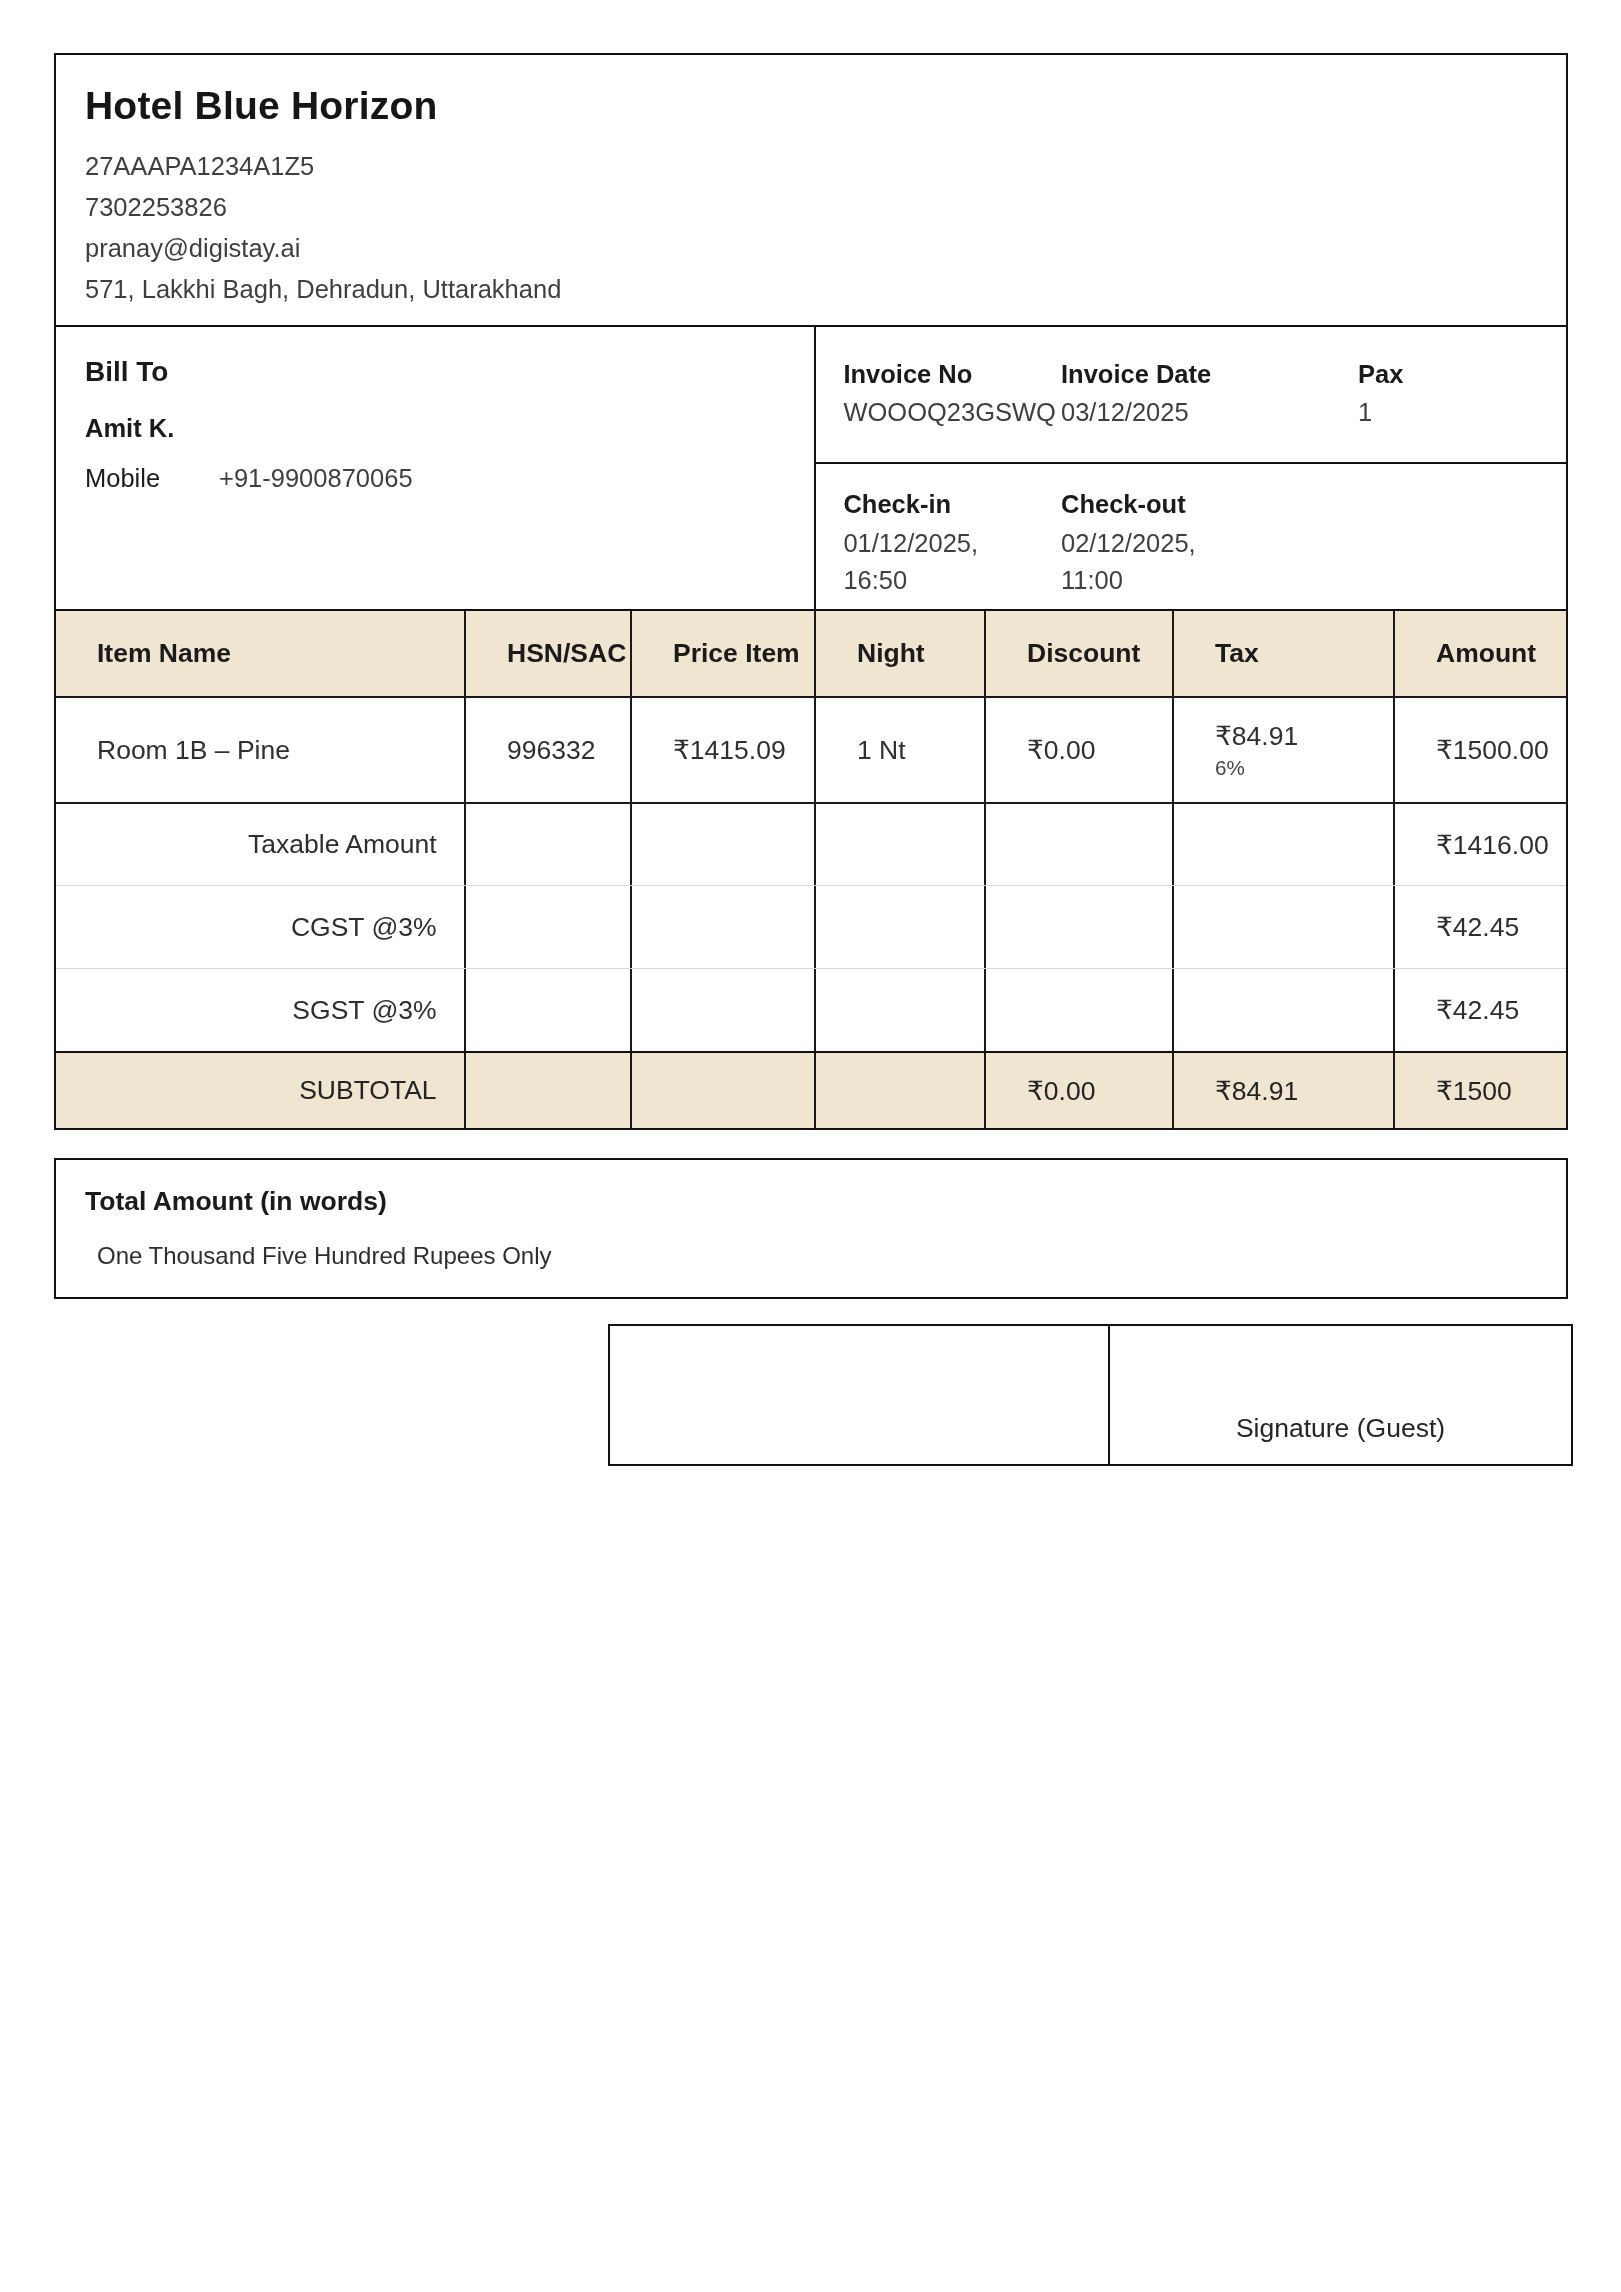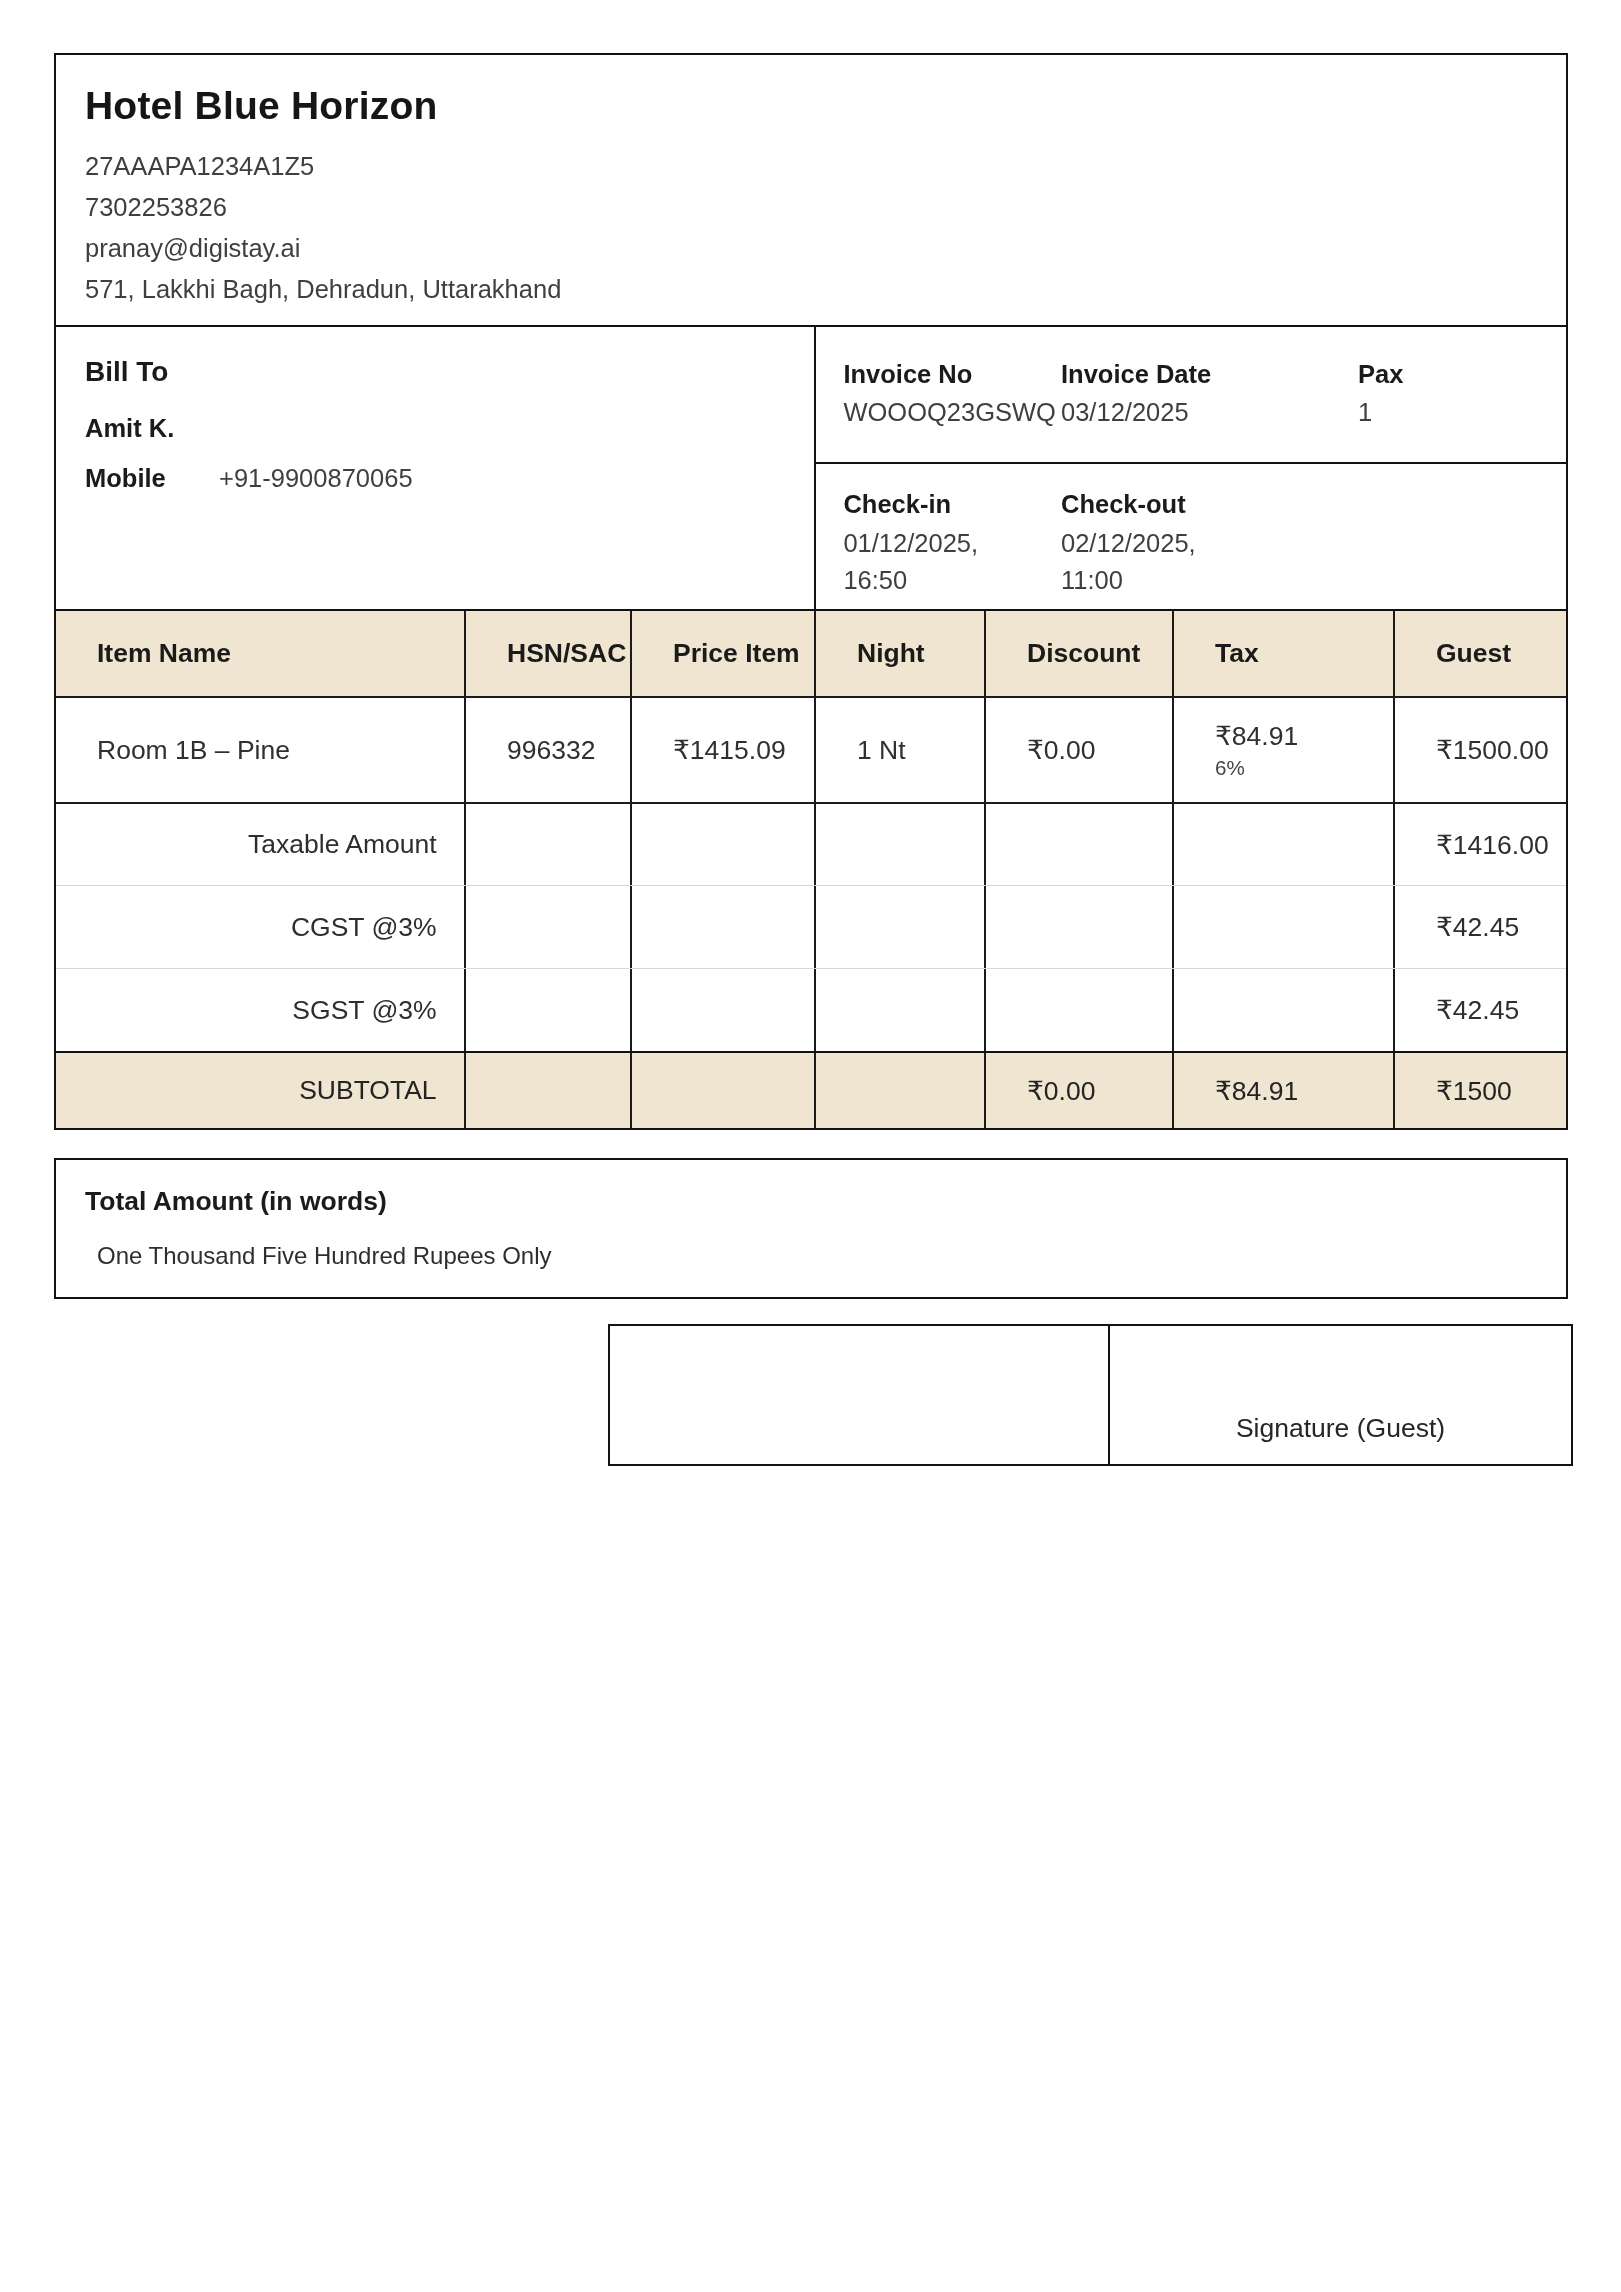--- a/index.html
+++ b/index.html
@@ -29,21 +29,21 @@
   .hotel-name { font-size: 39px; font-weight: 700; letter-spacing: 0.2px; color: #161616; }
   .hotel-lines { margin-top: 17.6px; }
   .hotel-line { font-size: 25.5px; color: #3f3f3f; line-height: 41px; }
 
   
   .meta-section { display: flex; border-top: 2.9px solid #121212; height: 284px; }
   .bill-to-cell { width: 758px; padding: 29px 20px 0 29px; }
   .bill-to-title { font-size: 28px; font-weight: 700; color: #1b1b1b; }
   .bill-to-name { margin-top: 25.5px; font-size: 25.5px; font-weight: 700; color: #1b1b1b; }
   .bill-to-mobile { margin-top: 21.6px; display: flex; font-size: 25.5px; }
-  .mobile-label { font-weight: 700; width: 134px; color: #1b1b1b; }
+  .mobile-label { font-weight: 400; width: 134px; color: #1b1b1b; }
   .mobile-value { color: #3f3f3f; }
 
   .meta-right { flex: 1; border-left: 2px solid #121212; display: flex; flex-direction: column; }
   .invoice-meta { position: relative; height: 137px; border-bottom: 2.9px solid #121212; }
   .stay-meta { position: relative; flex: 1; }
   .meta-col { position: absolute; top: 33px; white-space: nowrap; }
   .meta-col-1 { left: 27.4px; }
   .meta-col-2 { left: 245px; }
   .meta-col-3 { left: 518px; margin-left: 24px; }
   .meta-label { font-size: 25.5px; font-weight: 700; color: #1b1b1b; }
@@ -172,21 +172,21 @@
 
     <div class="items-table">
 
       <div class="t-row head-row">
         <div class="t-cell col-sep">Item Name</div>
         <div class="t-cell col-sep">HSN/SAC</div>
         <div class="t-cell col-sep">Price Item</div>
         <div class="t-cell col-sep">Night</div>
         <div class="t-cell col-sep">Discount</div>
         <div class="t-cell col-sep">Tax</div>
-        <div class="t-cell">Guest</div>
+        <div class="t-cell">Amount</div>
       </div>
 
       <div class="t-row item-row">
         <div class="t-cell col-sep">Room 1B – Pine</div>
         <div class="t-cell col-sep">996332</div>
         <div class="t-cell col-sep">₹1415.09</div>
         <div class="t-cell col-sep">1 Nt</div>
         <div class="t-cell col-sep">₹0.00</div>
         <div class="t-cell col-sep">
           <span>₹84.91</span>

